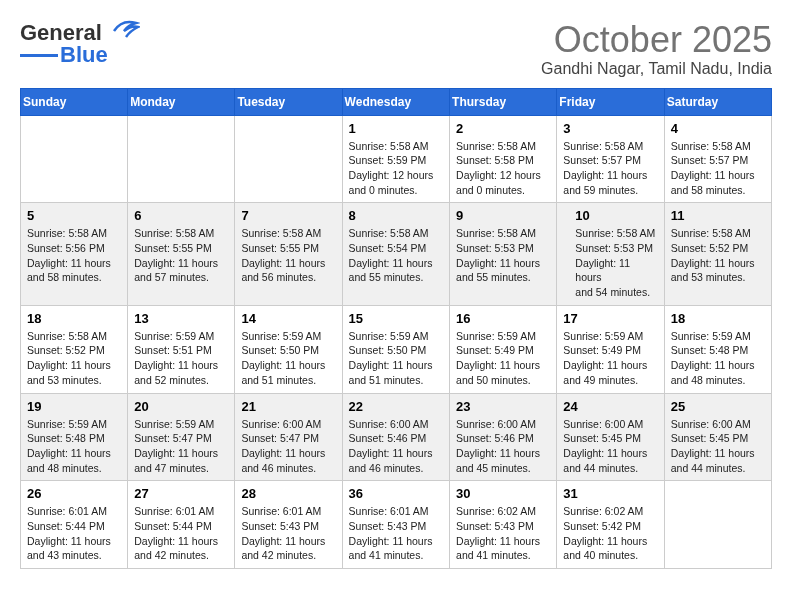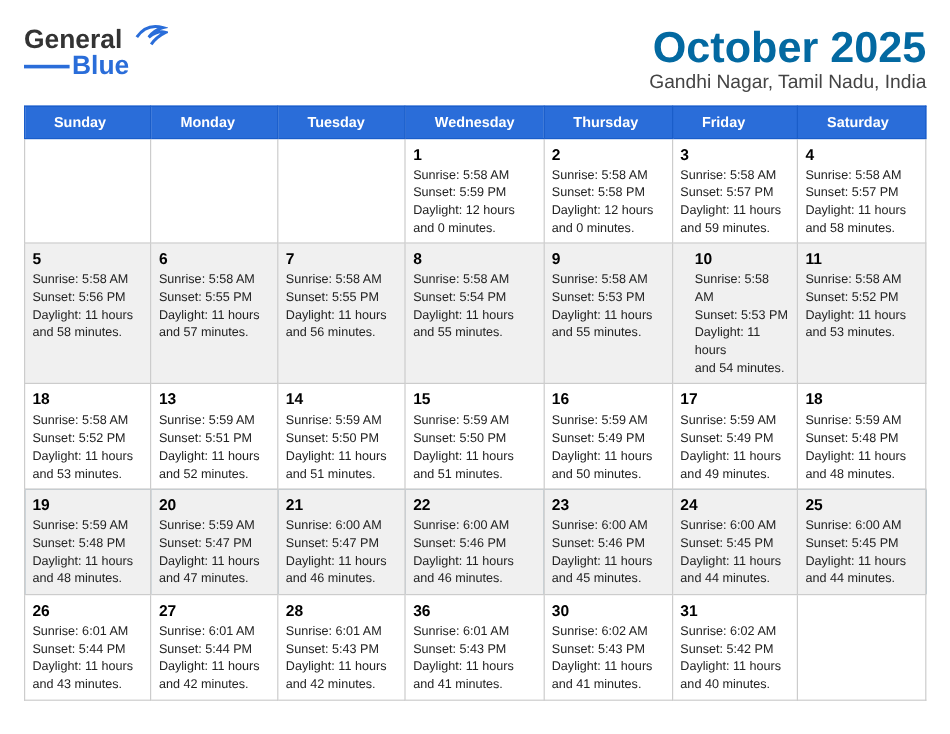--- a/index.html
+++ b/index.html
@@ -19,38 +19,38 @@
     .logo {
       display: flex;
       flex-direction: column;
       align-items: flex-start;
     }
     .title-block {
       text-align: right;
     }
     .month-title {
       font-size: 36px;
-      font-weight: bold;
-      color: #0369a1;
+      font-weight: normal;
+      color: #737373;
       line-height: 1.1;
     }
     .location-title {
       font-size: 16px;
       color: #444;
     }
     .calendar {
       width: 100%;
       border-collapse: collapse;
       font-size: 11px;
     }
     .calendar th {
       background-color: #2a6dd9;
       color: white;
       text-align: left;
-      padding: 6px 24px;
+      padding: 6px 2px;
       font-size: 12px;
       font-weight: bold;
       border: 1px solid #1a5dc9;
     }
     .calendar td {
       vertical-align: top;
       padding: 5px 6px;
       border: 1px solid #ccc;
       width: 108px;
       min-height: 80px;

